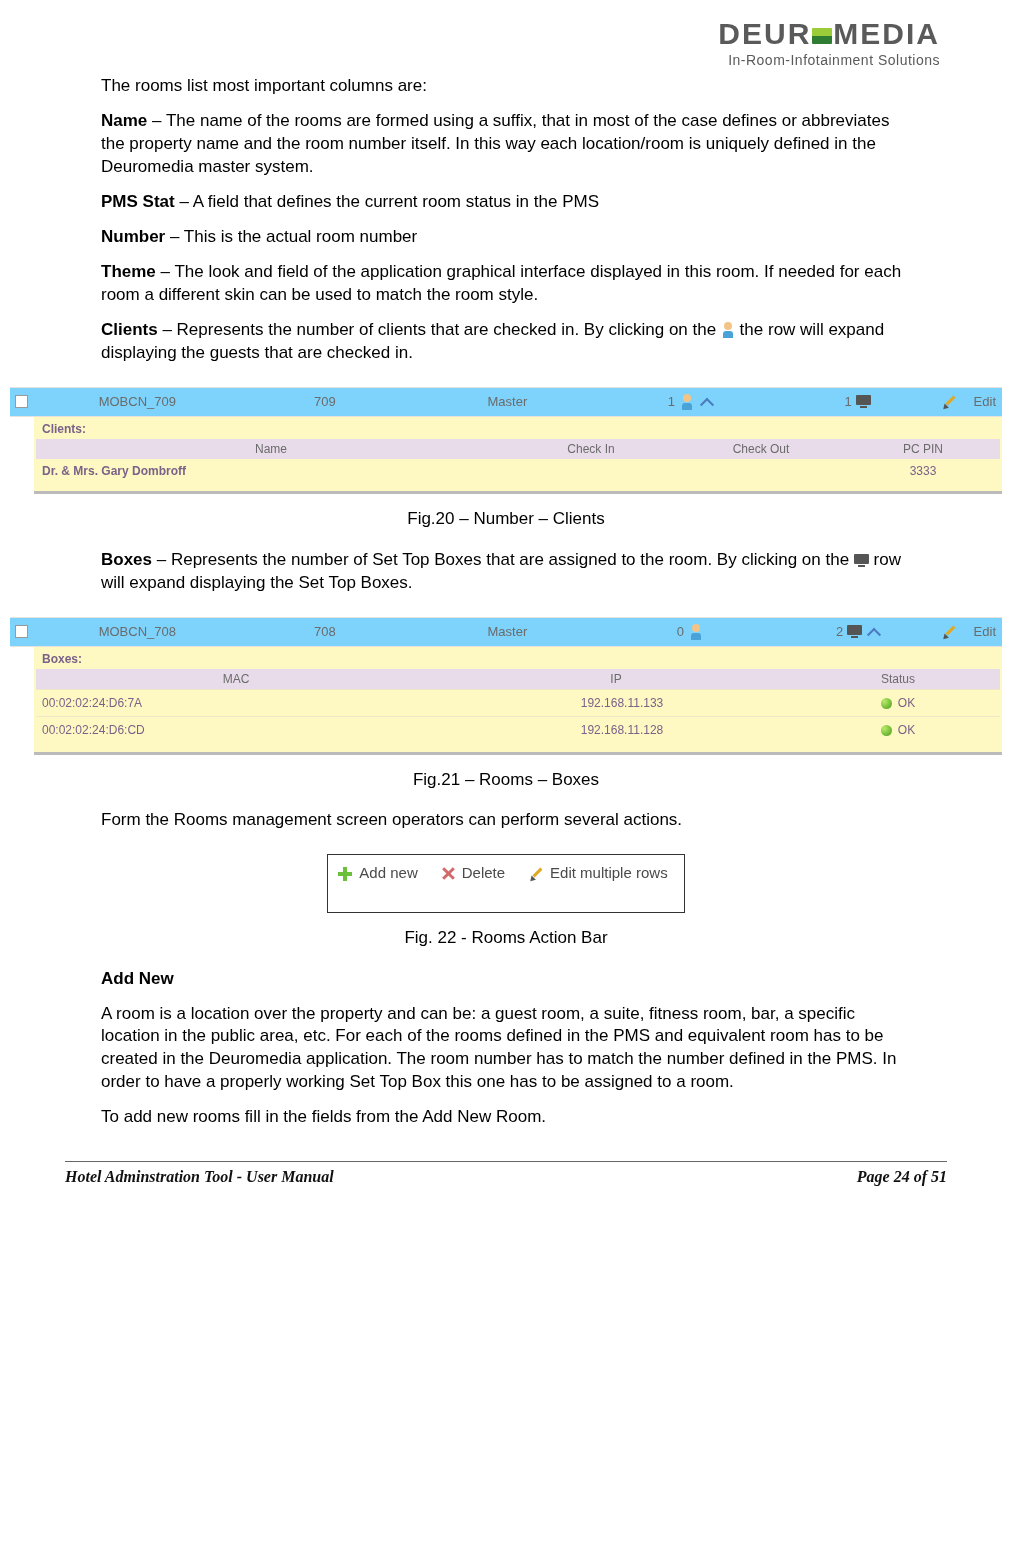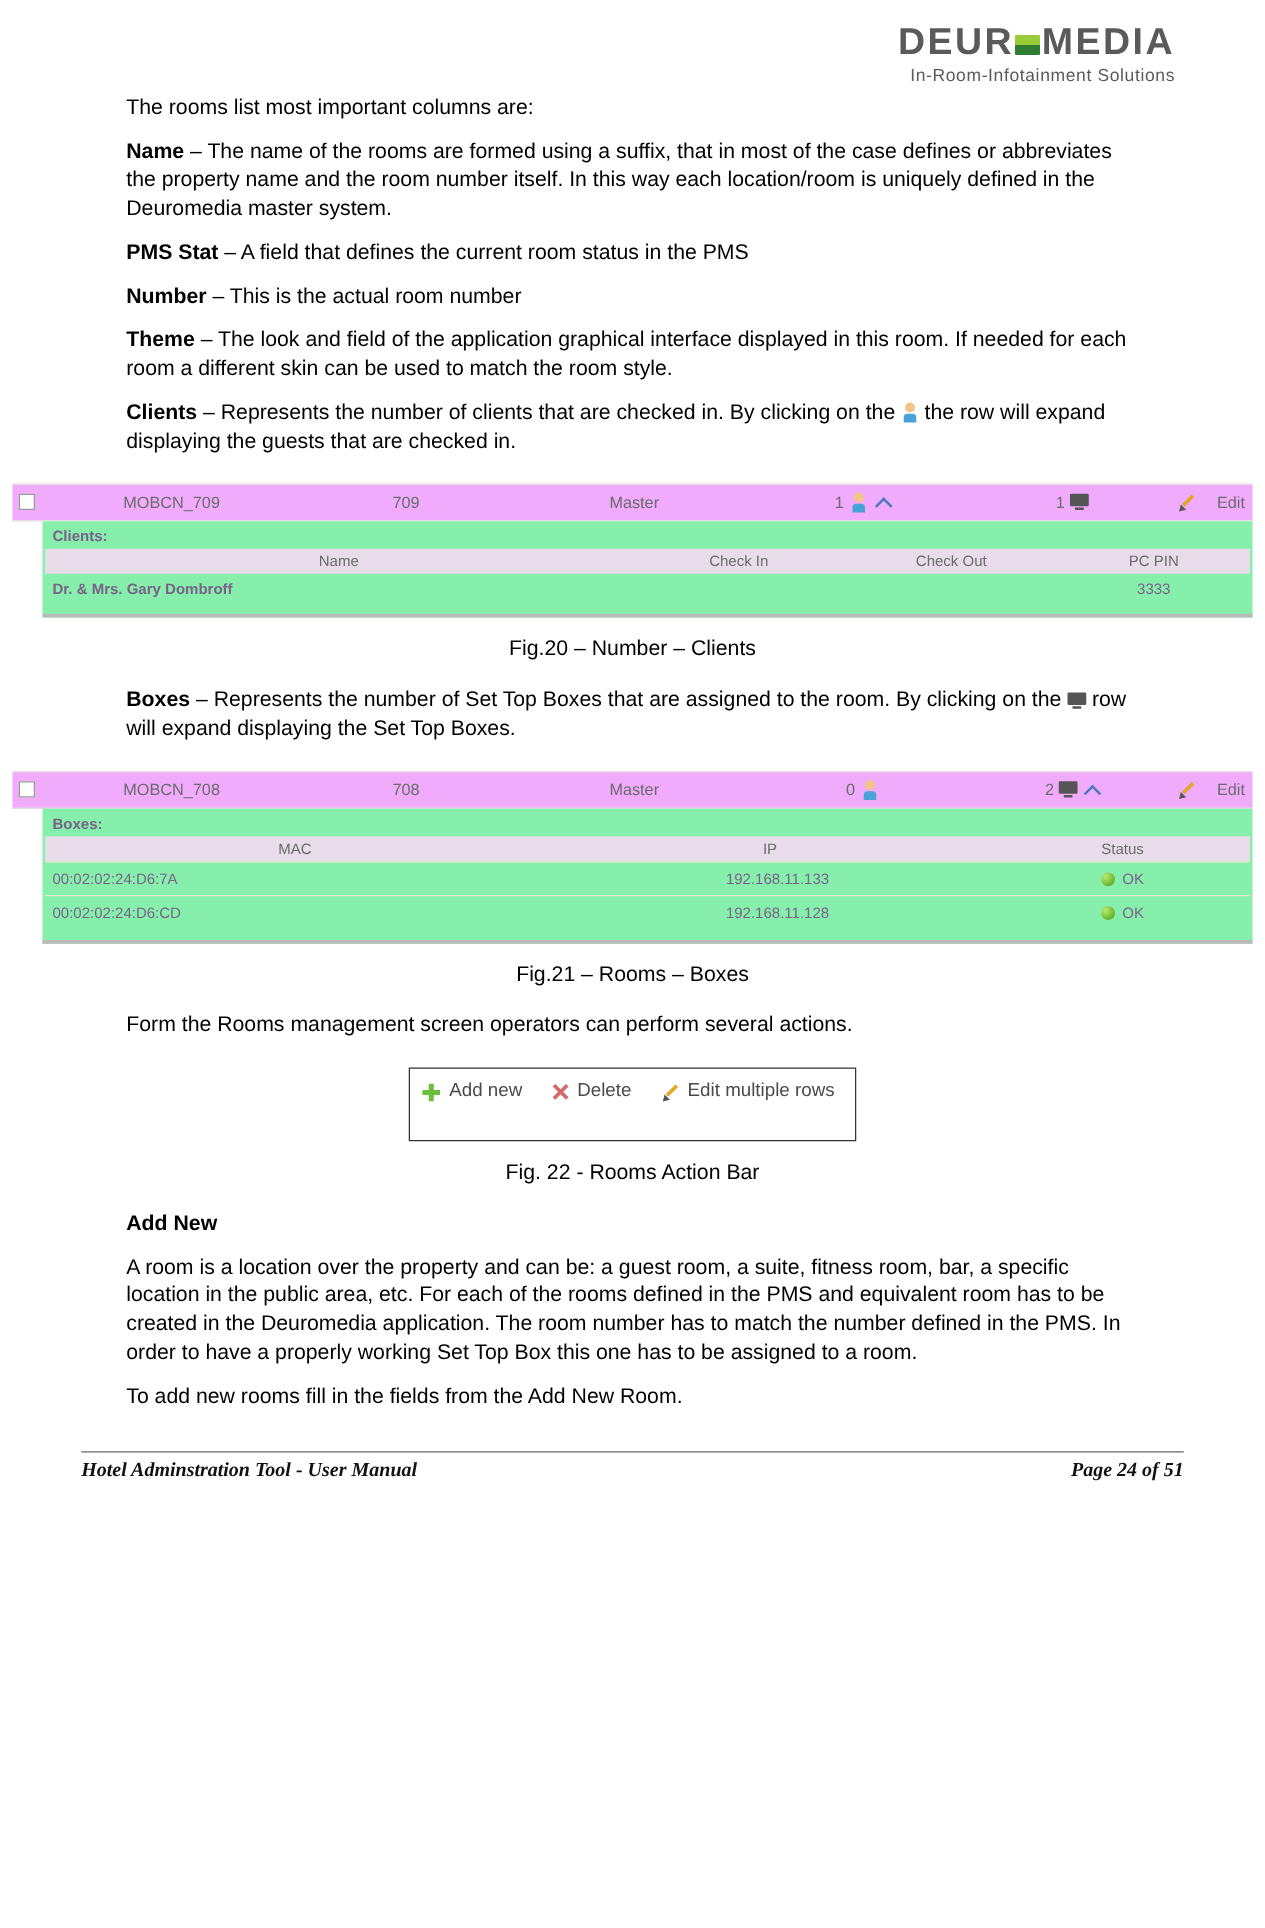--- a/index.html
+++ b/index.html
@@ -146,38 +146,38 @@
     margin: 6px 0 8px 0;
     border: none;
   }
   .table-row {
     display:flex;
     align-items:center;
     font-size:13px;
     font-family: Verdana, Arial, sans-serif;
   }
   .rooms-row {
-    background:#f0abfc;
+    background:#7dd3fc;
     border-top:1px solid #e6e2dc;
     border-bottom:1px solid #e6e2dc;
     height:28px;
     color:#6b6b6b;
   }
   .rooms-row .cb {width:24px;display:flex;justify-content:center;}
   .rooms-row .name {width:210px;text-align:center;color:#6b6b6b;}
   .rooms-row .num  {width:170px;text-align:center;}
   .rooms-row .theme{width:200px;text-align:center;}
   .rooms-row .cli  {width:170px;text-align:center;display:flex;justify-content:center;align-items:center;gap:5px;}
   .rooms-row .box  {width:170px;text-align:center;display:flex;justify-content:center;align-items:center;gap:4px;}
   .rooms-row .edit {flex:1;text-align:right;padding-right:6px;color:#6b6b6b;display:flex;justify-content:flex-end;align-items:center;gap:18px;}
   .checkbox {
     width:11px;height:11px;border:1px solid #999;background:#fff;
   }
   .sub-panel {
-    background:#86efac;
+    background:#fef9c3;
     border-bottom:3px solid #bbb;
     padding:2px 2px 8px 2px;
   }
   .sub-label {
     font-size:12px;font-weight:bold;color:#7a6288;padding:2px 6px;
   }
   .sub-head {
     display:flex;background:#e8dcea;color:#6b6b6b;font-size:12px;height:20px;align-items:center;
   }
   .clients .sub-head .c1{flex:0 0 470px;text-align:center;}

